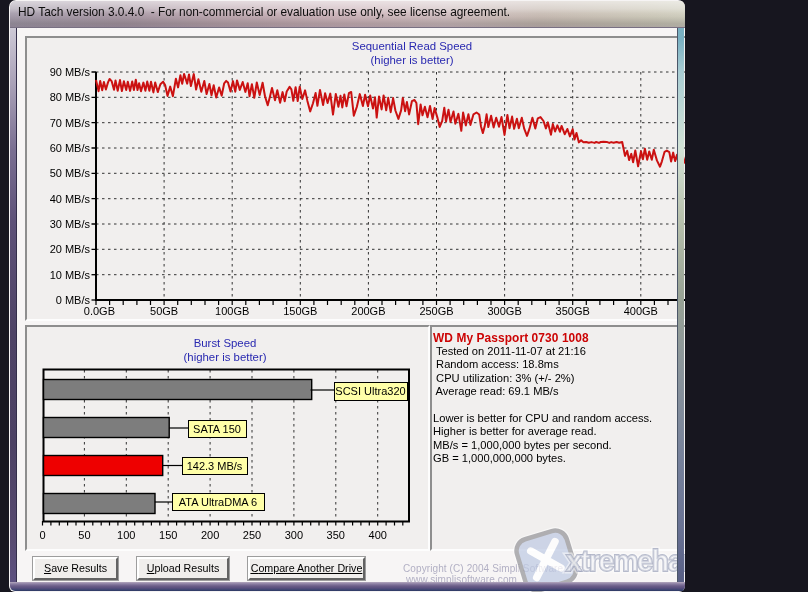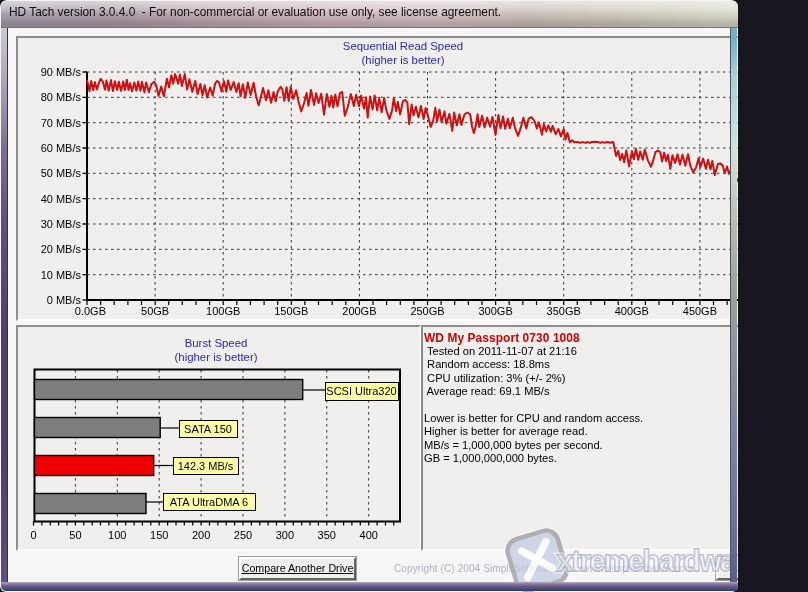--- a/index.html
+++ b/index.html
@@ -1,16 +1,16 @@
 <!DOCTYPE html>
 <html><head><meta charset="utf-8"><style>
 html,body{margin:0;padding:0;}
 body{width:808px;height:592px;position:relative;font-family:"Liberation Sans",sans-serif;background:#17161f;overflow:hidden;-webkit-font-smoothing:antialiased;}
 .abs{position:absolute;}
-#win{position:absolute;left:0;top:0;width:738px;height:592px;border-radius:7px 7px 6px 6px;background:#f6f4f4;overflow:hidden;}
+#win{position:absolute;left:9px;top:0;width:676px;height:592px;border-radius:7px 7px 6px 6px;background:#f6f4f4;overflow:hidden;}
 #titlebar{position:absolute;left:1px;top:1px;width:806px;height:26px;border-radius:6px 6px 0 0;
  background:linear-gradient(to right,#a59cab 0%,#aa9aa6 14%,#bfa9b1 28%,#cdb5bb 42%,#d0bec0 54%,#c8bcb4 66%,#cecabb 80%,#d6d8c8 92%,#dadcce 100%);}
 #titlebar .gloss{position:absolute;inset:0;border-radius:6px 6px 0 0;
  background:linear-gradient(to bottom,rgba(255,255,255,.58) 0%,rgba(255,255,255,.34) 30%,rgba(255,255,255,.06) 48%,rgba(0,0,0,.02) 60%,rgba(0,0,0,.15) 86%,rgba(55,45,65,.22) 100%);}
 #titletext{position:absolute;left:9px;top:5px;font-size:11.9px;color:#0d0d0d;letter-spacing:-.02px;white-space:pre;}
 #tbline{position:absolute;left:1px;top:27px;width:806px;height:1px;background:#787083;}
 #bleft{position:absolute;left:1px;top:28px;width:6px;height:554px;background:linear-gradient(to bottom,#cdc9d6 0%,#aaa2b8 10%,#7a6f92 22%,#5d5178 35%,#4e4366 55%,#4c4164 75%,#574a70 92%,#5d5180 100%);border-right:1.5px solid #332e4a;}
 #bright{position:absolute;right:1px;top:28px;width:6.5px;height:554px;background:linear-gradient(to bottom,#79b0c2 2%,#a9cdd3 8%,#d3e3d6 22%,#b9c2ae 34%,#99a395 48%,#8a949b 62%,#76819b 78%,#6a7394 90%,#585f85 100%);border-left:1.5px solid #4b5668;}
 #bbottom{position:absolute;left:1px;bottom:1px;width:806px;height:9px;background:linear-gradient(to bottom,#b4a8bd 0%,#8a7da2 22%,#6b5e88 45%,#5d5280 62%,#4b4a78 78%,#3a4470 90%,#2a3460 100%);border-radius:0 0 5px 5px;}
 #client{position:absolute;left:8.5px;top:28px;width:791px;height:554px;background:#f7f5f5;}
@@ -230,20 +230,22 @@
  Tested on 2011-11-07 at 21:16
  Random access: 18.8ms
  CPU utilization: 3% (+/- 2%)
  Average read: 69.1 MB/s
 
 Lower is better for CPU and random access.
 Higher is better for average read.
 MB/s = 1,000,000 bytes per second.
 GB = 1,000,000,000 bytes.</div>
  <div id="copyr">Copyright (C) 2004 Simpli Software, Inc. &nbsp;www.simplisoftware.com</div>
+ <div class="btn" style="left:24px;width:85px;"><u>S</u>ave Results</div>
+ <div class="btn" style="left:128px;width:92px;"><u>U</u>pload Results</div>
  <div class="btn" style="left:239px;width:117px;text-decoration:underline;"><u>C</u>ompare Another Drive</div>
  <div class="btn" style="left:716px;width:75px;"><u>D</u>one</div>
  <svg class="abs" style="left:0;top:0" width="808" height="592" viewBox="0 0 808 592">
   <g opacity="0.74">
    <g transform="rotate(-17 537 560)">
     <rect x="511" y="534" width="52" height="53" rx="12" fill="none" stroke="#ffffff" stroke-width="7" stroke-opacity=".65"></rect>
     <rect x="511" y="534" width="52" height="53" rx="12" fill="#c0cbe3" stroke="#97979c" stroke-width="4.5"></rect>
     <path d="M523 574 L551 545 M525 547 L549 572" stroke="#fff" stroke-width="7.5" stroke-linecap="round" fill="none"></path>
    </g>
    <g transform="translate(557 571) scale(0.995 1)">

